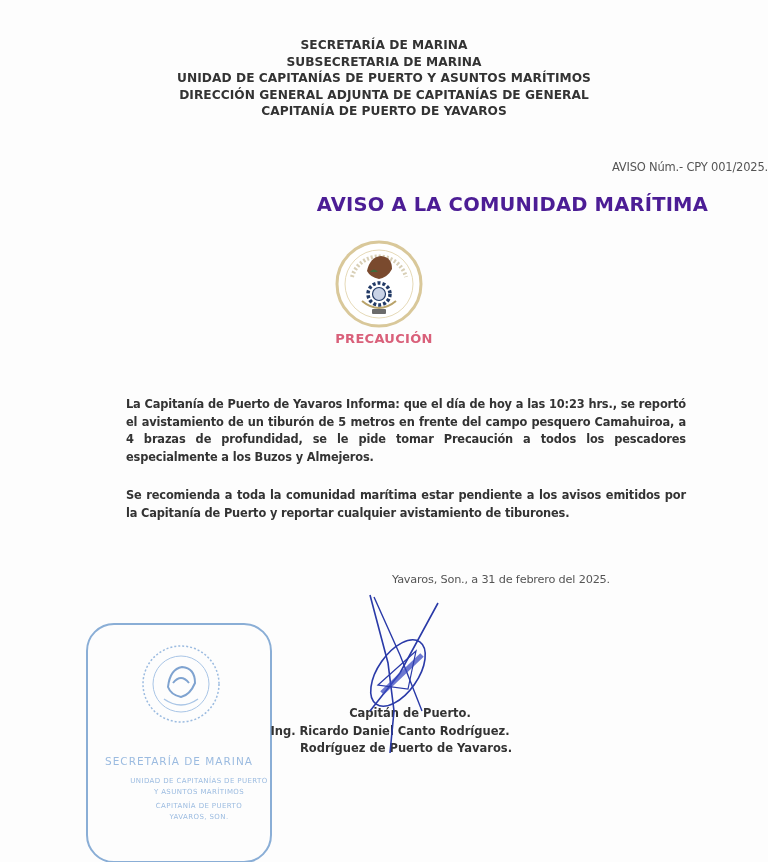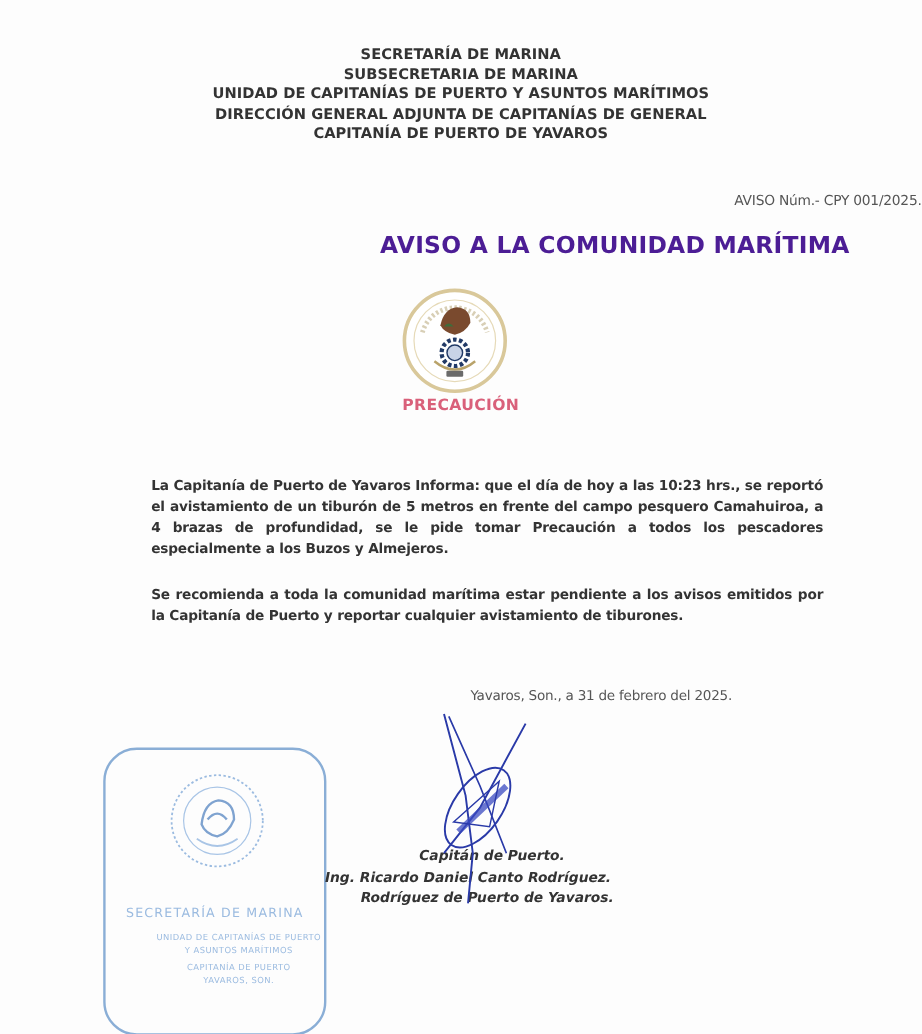--- a/index.html
+++ b/index.html
@@ -50,21 +50,21 @@
     position:absolute; top:130px; left:0; width:100%; text-align:center;
     font-size:10.5px; letter-spacing:1px; color:#9bbbe0;
   }
   .stamp .st-line {
     position:absolute; left:0; width:100%; text-align:center;
     font-size:7px; letter-spacing:0.4px; color:#9bbbe0;padding-left:20px;
   }
   .signature { position:absolute; left:330px; top:578px; width:130px; height:160px; }
   .signblock {
     position:absolute; top:690px; left:230px; width:320px; text-align:center;
-    font-weight:bold; font-size:11.5px; line-height:17.6px; color:#333;font-style:italic;
+    font-weight:bold; font-size:11.5px; line-height:17.6px; color:#333;
   }
   .signblock .cargo { padding-left:40px; }
   .signblock .lugar { padding-left:32px; }
 </style>
 </head>
 <body>
 
 <div class="page">
 
   <div class="header">

